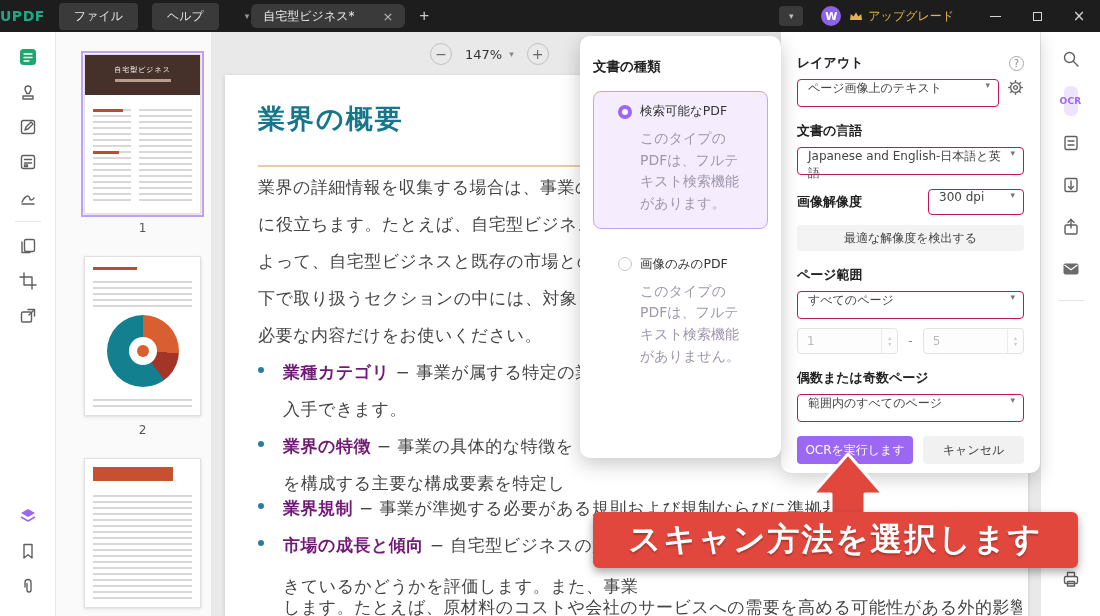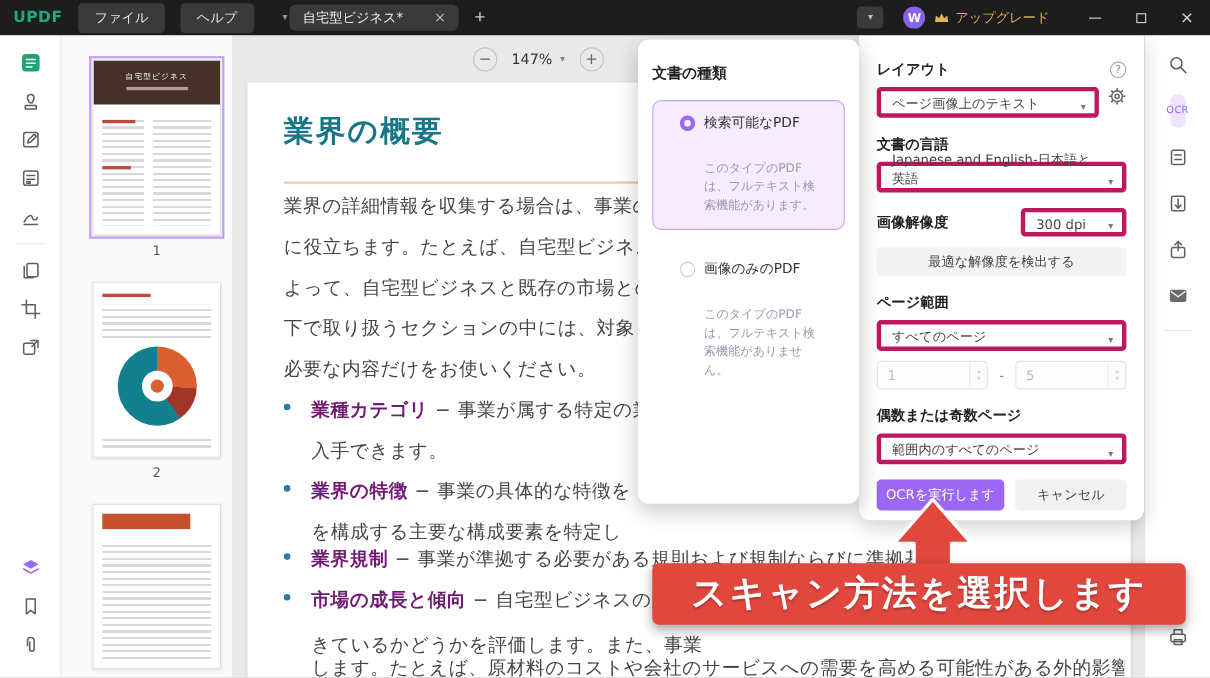--- a/index.html
+++ b/index.html
@@ -2,21 +2,21 @@
 <html style="--accent-purple: #9C67F2; --annotation-red: #E2473E; --logo-green: #1FA885; --doc-title-teal: #17768A; --upgrade-gold: #E3B34F; --selected-option-bg: #F5EDFE; --thumb-header-brown: #46302A;"><head>
 <meta charset="utf-8">
 <style>
   * { margin:0; padding:0; box-sizing:border-box; }
   html,body { background:#cfcfcf; }
   body { font-family:"DejaVu Sans","Liberation Sans",sans-serif; }
   .app { position:relative; width:1100px; height:616px; background:#e9e9e9; overflow:hidden; }
 
   
   .titlebar { position:relative; height:32px; background:#1d1d1d; display:flex; align-items:center; color:#ddd; z-index:20; }
-  .logo { margin-left:12px; display:flex; align-items:center; gap:4px; }
+  .logo { display:flex; align-items:center; gap:4px; }
   .logo-text { color:var(--logo-green,#1FA885); font-weight:700; font-size:14px; letter-spacing:.5px; }
   .menu-btn { background:#3a3a3a; color:#e6e6e6; border:none; border-radius:4px; font-size:12px; padding:5px 15px; margin-left:14px; cursor:pointer; font-family:inherit; }
   .tab-chevron { margin-left:26px; color:#9a9a9a; font-size:9px; }
   .tab { margin-left:2px; background:#3a3a3a; border-radius:6px; height:24px; display:flex; align-items:center; padding:0 12px; font-size:12px; color:#eee; gap:28px; }
   .tab-close { color:#bbb; font-size:13px; cursor:pointer; }
   .newtab { margin-left:14px; color:#ccc; font-size:17px; background:none; border:none; cursor:pointer; }
   .tb-right { margin-left:auto; display:flex; align-items:center; }
   .dd-btn { width:24px; height:20px; background:#3a3a3a; border-radius:4px; color:#bbb; font-size:9px; display:flex; align-items:center; justify-content:center; margin-right:18px; }
   .avatar { width:20px; height:20px; border-radius:50%; background:#8A63E8; color:#fff; font-size:11px; font-weight:700; display:flex; align-items:center; justify-content:center; margin-right:8px; }
   .upgrade { display:flex; align-items:center; gap:5px; color:var(--upgrade-gold,#E3B34F); font-size:12px; margin-right:20px; cursor:pointer; }
@@ -54,29 +54,29 @@
   .page { position:absolute; left:13px; top:43px; width:803px; height:541px; background:#fff; box-shadow:0 1px 4px rgba(0,0,0,.15); z-index:1; }
   .doc-title { position:absolute; left:33px; top:26px; font-size:27px; font-weight:700; color:var(--doc-title-teal,#17768A); letter-spacing:2px; }
   .doc-divider { position:absolute; left:33px; right:25px; top:90px; height:2px; background:#EACBA4; }
   .doc-line { position:absolute; left:33px; right:6px; font-size:17px; color:#454545; white-space:nowrap; overflow:hidden; letter-spacing:.5px; }
   .doc-line.indent { left:58px; }
   .doc-line .dot { display:inline-block; width:6px; height:6px; border-radius:50%; background:#2B7CA3; margin-right:19px; vertical-align:middle; position:relative; top:-3px; }
   .doc-line b { font-weight:700; color:#701a75;text-align:center; }
 
   .right-rail { width:60px; background:#fff; border-left:1px solid #e7e7e7; display:flex; flex-direction:column; align-items:center; padding-top:12px; }
   .right-rail .rail-icon { margin-bottom:12px; }
-  .ocr-active { width:14px; height:30px; border-radius:6px; background:#EFE4FD; color:var(--accent-purple,#9C67F2); font-size:9px; font-weight:400; letter-spacing:.3px; }
+  .ocr-active { width:14px; height:30px; border-radius:6px; background:#EFE4FD; color:var(--accent-purple,#9C67F2); font-size:9px; font-weight:700; letter-spacing:.3px; }
 
   
   .ocr-panel { position:absolute; left:781px; top:32px; width:259px; height:441px; background:#fff; border-radius:0 0 10px 10px; box-shadow:0 6px 18px rgba(0,0,0,.18); z-index:5; padding:0 16px 13px; }
   .lbl { margin-top:15px; font-size:13px; font-weight:700; color:#222; display:flex; justify-content:space-between; align-items:center; }
   .lbl.first { margin-top:22px; }
   .help { width:15px; height:15px; border-radius:50%; border:1px solid #a8a8a8; color:#888; font-size:10px; font-weight:400; display:flex; align-items:center; justify-content:center; cursor:pointer; }
   .row { display:flex; align-items:center; gap:8px; }
-  .sel { margin-top:7px; height:28px; border:4px solid #be185d; border-radius:4px; display:flex; align-items:flex-end; justify-content:space-between; padding:0 8px 0 10px; font-size:12px; color:#444; background:#fff; cursor:pointer; }
+  .sel { margin-top:7px; height:28px; border:1px solid #be185d; border-radius:4px; display:flex; align-items:flex-start; justify-content:space-between; padding:0 8px 0 10px; font-size:12px; color:#444; background:#fff; cursor:pointer; }
   .sel .caret { font-size:9px; color:#777; margin-left:6px; }
   .sel.grow { flex:1; }
   .res-row { margin-top:14px; display:flex; align-items:center; justify-content:space-between; }
   .res-row .lbl-inline { font-size:13px; font-weight:700; color:#222; }
   .sel.small { margin-top:0; width:96px; height:26px; }
   .ghost-btn { margin-top:10px; width:100%; height:26px; background:#f3f3f3; border:none; border-radius:4px; font-size:12px; color:#444; cursor:pointer; font-family:inherit; }
   .range-row { margin-top:9px; display:flex; align-items:center; gap:10px; }
   .spin { flex:1; height:26px; border:1px solid #e3e3e3; border-radius:4px; display:flex; align-items:center; padding-left:9px; font-size:12px; color:#b9b9b9; position:relative; background:#fdfdfd; }
   .spin .arrows { position:absolute; right:0; top:0; bottom:0; width:16px; border-left:1px solid #ececec; display:flex; flex-direction:column; align-items:center; justify-content:center; color:#c9c9c9; }
   .spin .arrows i { font-style:normal; font-size:6px; line-height:6px; }
@@ -86,21 +86,21 @@
   .secondary { flex:1; height:28px; background:#f1f1f1; color:#444; border:none; border-radius:4px; font-size:12px; cursor:pointer; font-family:inherit; }
 
   
   .ocr-dialog { position:absolute; left:580px; top:36px; width:201px; height:422px; background:#fff; border-radius:10px; box-shadow:0 6px 20px rgba(0,0,0,.22); z-index:6; padding:22px 13px; }
   .dlg-title { font-size:13.5px; font-weight:700; color:#222; margin-bottom:15px; }
   .opt { border:1px solid transparent; border-radius:8px; padding:11px 24px 13px; margin-bottom:15px; cursor:pointer; }
   .opt.selected { background:var(--selected-option-bg,#F5EDFE); border-color:#C5A1F8; }
   .opt-head { display:flex; align-items:center; gap:8px; font-size:12.5px; color:#333; }
   .radio { width:14px; height:14px; border-radius:50%; border:1.5px solid #c8c8c8; background:#fff; flex:none; }
   .radio.on { border:4.5px solid var(--accent-purple,#9C67F2); }
-  .opt-desc { font-size:11px; color:#9e96ab; line-height:1.55; margin-top:24px; padding-left:22px; }
+  .opt-desc { font-size:14px; color:#9e96ab; line-height:1.55; margin-top:8px; padding-left:22px; }
 
   
   .arrow { position:absolute; left:811px; top:452px; z-index:8; }
   .banner { position:absolute; left:593px; top:512px; width:485px; height:56px; background:var(--annotation-red,#E2473E); border-radius:6px; z-index:9; display:flex; align-items:center; justify-content:center; color:#fff; font-size:32px; font-weight:700; letter-spacing:2px; box-shadow:0 4px 10px rgba(0,0,0,.35); text-shadow:0 2px 2px rgba(0,0,0,.25); }
 
   svg.ic { stroke:#5f5f5f; stroke-width:1.4; fill:none; stroke-linecap:round; stroke-linejoin:round; }
 </style>
 </head>
 <body>
 

